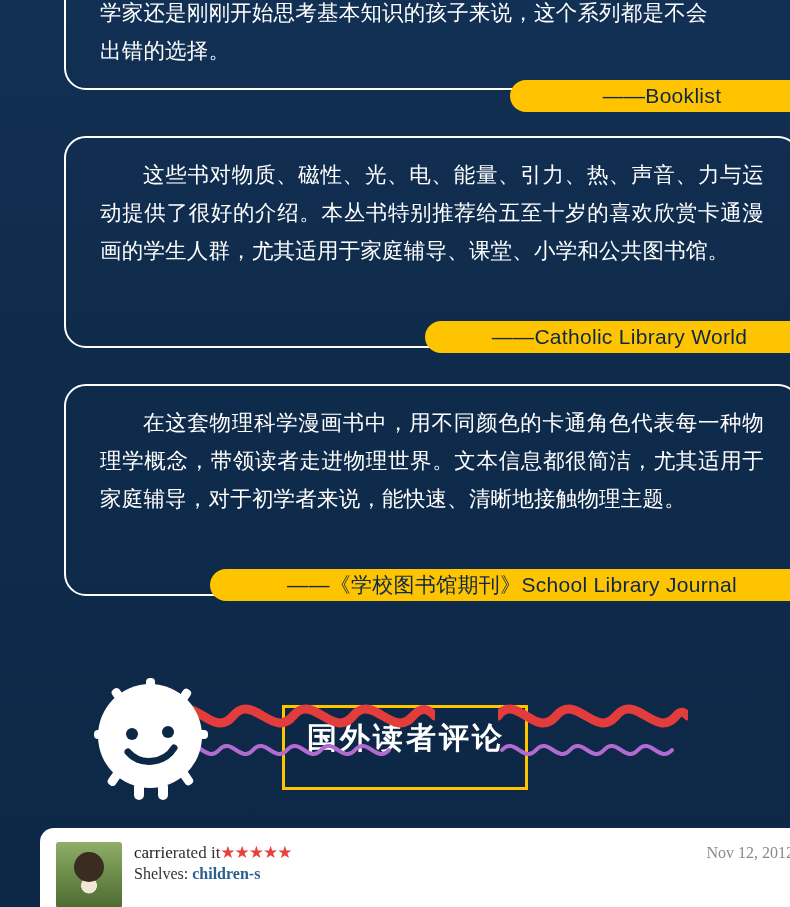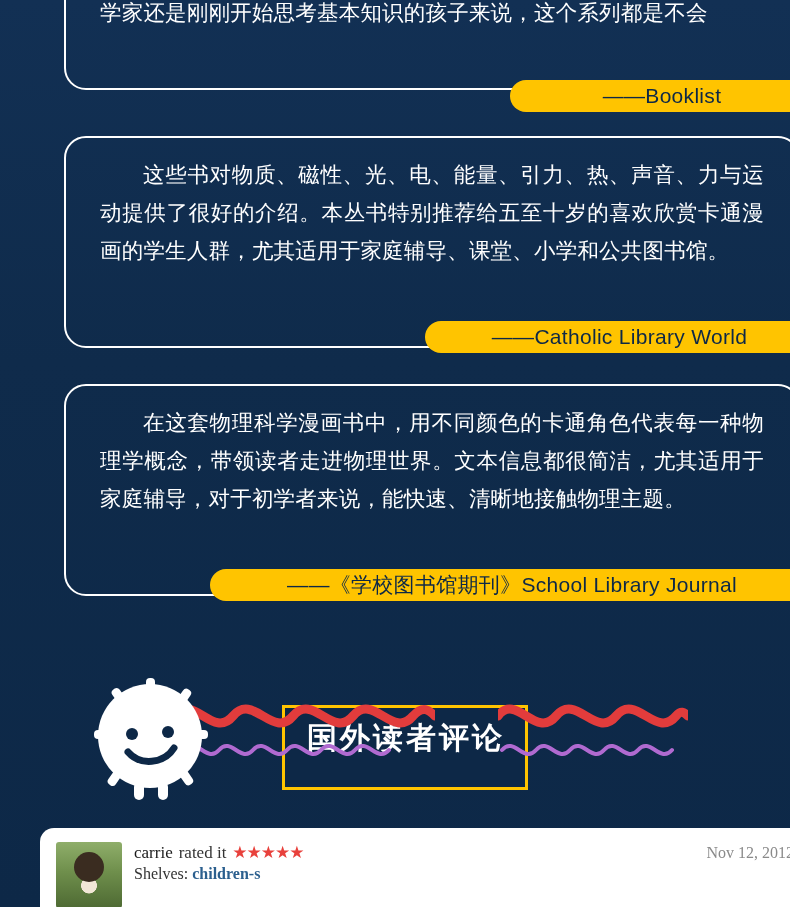--- a/index.html
+++ b/index.html
@@ -103,21 +103,20 @@
     border-radius: 50%;
     background: #3a2c20;
   }
   .review-body { flex: 1 1 auto; min-width: 0; }
   .review-line1 {
     font-family: "Liberation Serif", serif;
     font-size: 17px;
     color: #222222;
     display: flex;
     align-items: baseline;
-    gap: 6px;
   }
   .reviewer-name { font-weight: normal; color: #1a1a1a; }
   .rated-it { color: #333333; }
   .stars { color: #e8413c; font-size: 17px; letter-spacing: -1px; }
   .review-line2 {
     font-family: "Liberation Serif", serif;
     font-size: 16px;
     color: #333333;
     margin-top: 2px;
   }
@@ -132,20 +131,21 @@
   }
   .review-head-row { display: flex; align-items: baseline; }
 </style>
 </head>
 <body>
 
 <div class="page">
 
   <div class="quote-card" style="top:-72px; height:162px; padding-top:64px;">
     <div class="quote-text cont">学家还是刚刚开始思考基本知识的孩子来说，这个系列都是不会</div>
+    <div class="quote-text cont">出错的选择。</div>
   </div>
   <div class="ribbon" style="left:510px; right:-20px; top:80px; justify-content:center;">——Booklist</div>
 
   <div class="quote-card" style="top:136px; height:212px;">
     <div class="quote-text">这些书对物质、磁性、光、电、能量、引力、热、声音、力与运动提供了很好的介绍。本丛书特别推荐给五至十岁的喜欢欣赏卡通漫画的学生人群，尤其适用于家庭辅导、课堂、小学和公共图书馆。</div>
   </div>
   <div class="ribbon" style="left:425px; right:-20px; top:321px; justify-content:center;">——Catholic Library World</div>
 
   <div class="quote-card" style="top:384px; height:212px;">
     <div class="quote-text">在这套物理科学漫画书中，用不同颜色的卡通角色代表每一种物理学概念，带领读者走进物理世界。文本信息都很简洁，尤其适用于家庭辅导，对于初学者来说，能快速、清晰地接触物理主题。</div>

